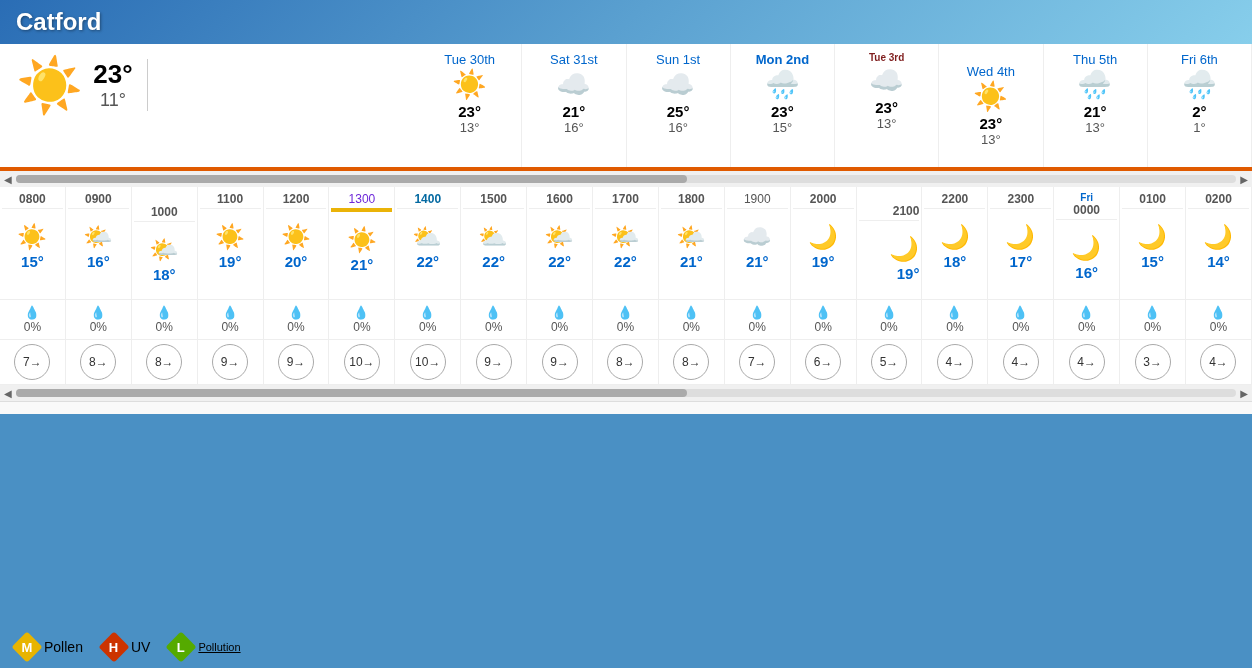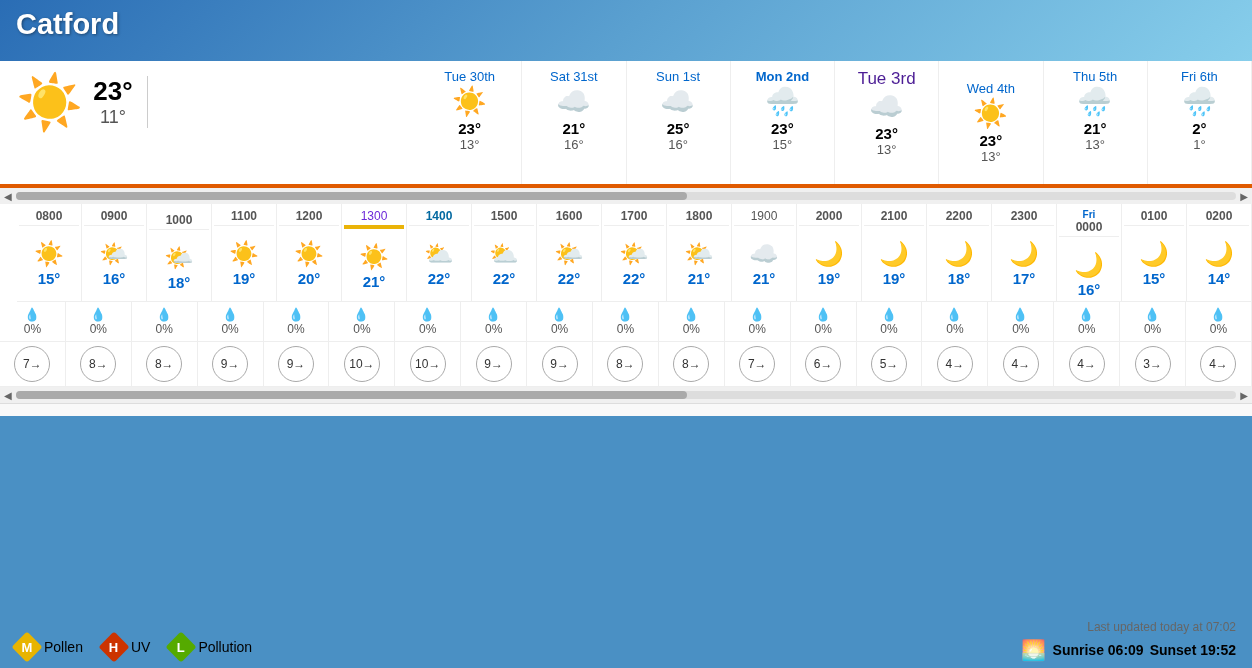--- a/index.html
+++ b/index.html
@@ -13,21 +13,21 @@
 
     .top-bar {
       background: linear-gradient(135deg, #2a6db5, #5aa0d0, #87ceeb);
       padding: 8px 16px 0;
     }
   </style>
 </head>
 <body>
 
 <div class="top-bar">
-  <h1 style="color:white;font-size:29px;font-weight:bold;text-shadow:1px 1px 3px rgba(0,0,0,0.4);padding-bottom:20px;">Catford</h1>
+  <h1 style="color:white;font-size:24px;font-weight:bold;text-shadow:1px 1px 3px rgba(0,0,0,0.4);padding-bottom:8px;">Catford</h1>
 </div>
 
 <div style="background:white;">
 
   <div style="display:flex;align-items:stretch;">
 
     <div style="width:418px;flex-shrink:0;padding:14px 16px 10px;border-bottom:4px solid #e05a00;">
       <div style="display:flex;align-items:center;">
         <div style="font-size:54px;line-height:1;margin-right:10px;">☀️</div>
         <div style="display:flex;flex-direction:column;align-items:center;margin-right:14px;">
@@ -57,21 +57,21 @@
       <div style="font-size:15px;font-weight:bold;">25°</div>
       <div style="font-size:13px;color:#555;">16°</div>
     </div>
         <div style="flex: 1 1 0%; text-align: center; padding: 8px 4px; border-right: 1px solid rgb(238, 238, 238); min-width: 80px;">
       <div style="font-size:13px;color:#0066cc;font-weight:bold;">Mon 2nd</div>
       <div style="font-size:28px;line-height:1;margin:4px 0;">🌧️</div>
       <div style="font-size:15px;font-weight:bold;">23°</div>
       <div style="font-size:13px;color:#555;">15°</div>
     </div>
         <div style="flex: 1 1 0%; text-align: center; padding: 8px 4px; border-right: 1px solid rgb(238, 238, 238); min-width: 80px;">
-      <div style="font-size:17px;color:#4c1d95;">Tue 3rd</div>
+      <div style="font-size:10px;color:#7f1d1d;font-weight:bold;">Tue 3rd</div>
       <div style="font-size:28px;line-height:1;margin:4px 0;">☁️</div>
       <div style="font-size:15px;font-weight:bold;">23°</div>
       <div style="font-size:13px;color:#555;">13°</div>
     </div>
         <div style="flex: 1 1 0%; text-align: center; padding: 20px 4px; border-right: 1px solid rgb(238, 238, 238); min-width: 80px;">
       <div style="font-size:13px;color:#0066cc;">Wed 4th</div>
       <div style="font-size:28px;line-height:1;margin:4px 0;">☀️</div>
       <div style="font-size:15px;font-weight:bold;">23°</div>
       <div style="font-size:13px;color:#555;">13°</div>
     </div>
@@ -92,32 +92,32 @@
   </div>
 
   <div style="background:#f0f0f0;height:16px;display:flex;align-items:center;padding:0 4px;">
     <span style="font-size:10px;color:#666;cursor:pointer;">◀</span>
     <div style="flex:1;height:8px;background:#ddd;border-radius:4px;margin:0 4px;position:relative;">
       <div style="position:absolute;left:0;top:0;width:55%;height:100%;background:#aaa;border-radius:4px;"></div>
     </div>
     <span style="font-size:10px;color:#666;cursor:pointer;">▶</span>
   </div>
 
-  <div style="display:flex;overflow:hidden;border-bottom:1px solid #eee;margin-left:17px;" id="hourly-grid">
+  <div style="display:flex;overflow:hidden;border-bottom:1px solid #eee;" id="hourly-grid">
   <div style="min-width: 65px; flex: 1 1 0%; text-align: center; border-right: 1px solid rgb(238, 238, 238); padding: 3px 2px;">
         <div style="font-size:12px;font-weight:bold;color:#555;padding:2px 0;border-bottom:1px solid #eee;">0800</div>
         <div style="font-size:24px;line-height:1;margin:16px 0 4px;">☀️</div>
         <div style="font-size:15px;font-weight:bold;color:#0066cc;">15°</div>
       </div>
       <div style="min-width: 65px; flex: 1 1 0%; text-align: center; border-right: 1px solid rgb(238, 238, 238); padding: 3px 2px;">
         <div style="font-size:12px;font-weight:bold;color:#555;padding:2px 0;border-bottom:1px solid #eee;">0900</div>
         <div style="font-size:24px;line-height:1;margin:16px 0 4px;">🌤️</div>
         <div style="font-size:15px;font-weight:bold;color:#0066cc;">16°</div>
       </div>
-      <div style="min-width: 65px; flex: 1 1 0%; text-align: center; border-right: 1px solid rgb(238, 238, 238); padding: 7px 2px;">
+      <div style="min-width: 65px; flex: 1 1 0%; text-align: center; border-right: 1px solid rgb(238, 238, 238); padding: 16px 2px;">
         <div style="font-size:12px;font-weight:bold;color:#555;padding:2px 0;border-bottom:1px solid #eee;">1000</div>
         <div style="font-size:24px;line-height:1;margin:16px 0 4px;">🌤️</div>
         <div style="font-size:15px;font-weight:bold;color:#0066cc;">18°</div>
       </div>
       <div style="min-width: 65px; flex: 1 1 0%; text-align: center; border-right: 1px solid rgb(238, 238, 238); padding: 3px 2px;">
         <div style="font-size:12px;font-weight:bold;color:#555;padding:2px 0;border-bottom:1px solid #eee;">1100</div>
         <div style="font-size:24px;line-height:1;margin:16px 0 4px;">☀️</div>
         <div style="font-size:15px;font-weight:bold;color:#0066cc;">19°</div>
       </div>
       <div style="min-width: 65px; flex: 1 1 0%; text-align: center; border-right: 1px solid rgb(238, 238, 238); padding: 3px 2px;">
@@ -158,21 +158,21 @@
       <div style="min-width: 65px; flex: 1 1 0%; text-align: center; border-right: 1px solid rgb(238, 238, 238); padding: 3px 2px;">
         <div style="font-size:12px;font-weight:normal;color:#555;padding:2px 0;border-bottom:1px solid #eee;">1900</div>
         <div style="font-size:24px;line-height:1;margin:16px 0 4px;">☁️</div>
         <div style="font-size:15px;font-weight:bold;color:#0066cc;">21°</div>
       </div>
       <div style="min-width: 65px; flex: 1 1 0%; text-align: center; border-right: 1px solid rgb(238, 238, 238); padding: 3px 2px;">
         <div style="font-size:12px;font-weight:bold;color:#555;padding:2px 0;border-bottom:1px solid #eee;">2000</div>
         <div style="font-size:24px;line-height:1;margin:16px 0 4px;">🌙</div>
         <div style="font-size:15px;font-weight:bold;color:#0066cc;">19°</div>
       </div>
-      <div style="min-width: 65px; flex: 1 1 0%; text-align: center; border-right: 1px solid rgb(238, 238, 238); padding: 3px 2px;">
+      <div style="min-width: 65px; flex: 1 1 0%; text-align: right; border-right: 1px solid rgb(238, 238, 238); padding: 15px 2px;">
         <div style="font-size:12px;font-weight:bold;color:#555;padding:2px 0;border-bottom:1px solid #eee;">2100</div>
         <div style="font-size:24px;line-height:1;margin:16px 0 4px;">🌙</div>
         <div style="font-size:15px;font-weight:bold;color:#0066cc;">19°</div>
       </div>
       <div style="min-width: 65px; flex: 1 1 0%; text-align: center; border-right: 1px solid rgb(238, 238, 238); padding: 3px 2px;">
         <div style="font-size:12px;font-weight:bold;color:#555;padding:2px 0;border-bottom:1px solid #eee;">2200</div>
         <div style="font-size:24px;line-height:1;margin:16px 0 4px;">🌙</div>
         <div style="font-size:15px;font-weight:bold;color:#0066cc;">18°</div>
       </div>
       <div style="min-width: 65px; flex: 1 1 0%; text-align: center; border-right: 1px solid rgb(238, 238, 238); padding: 3px 2px;">
@@ -324,26 +324,18 @@
     <div style="display:flex;align-items:center;gap:6px;">
       <div style="width:22px;height:22px;background:#cc3300;transform:rotate(45deg);display:flex;align-items:center;justify-content:center;border-radius:3px;">
         <span style="transform:rotate(-45deg);color:white;font-weight:bold;font-size:13px;">H</span>
       </div>
       <span style="font-size:14px;">UV</span>
     </div>
     <div style="display:flex;align-items:center;gap:6px;">
       <div style="width:22px;height:22px;background:#55aa00;transform:rotate(45deg);display:flex;align-items:center;justify-content:center;border-radius:3px;">
         <span style="transform:rotate(-45deg);color:white;font-weight:bold;font-size:13px;">L</span>
       </div>
-      <span style="font-size:14px;">Pollution</span>
-    </div>
-  </div>
-
-  <div style="position:absolute;bottom:6px;right:16px;text-align:right;">
-    <div style="font-size:12px;color:#666;margin-bottom:4px;">Last updated today at 07:02</div>
-    <div style="display:flex;align-items:center;gap:6px;justify-content:flex-end;">
-      <span style="font-size:20px;">🌅</span>
-      <strong style="font-size:14px;">Sunrise 06:09</strong>
-      <strong style="font-size:14px;">Sunset 19:52</strong>
-    </div>
-  </div>
+      <span style="font-size:11px;text-decoration:underline;">Pollution</span>
+    </div>
+  </div>
+
 
 </div>
 
 </body></html>

